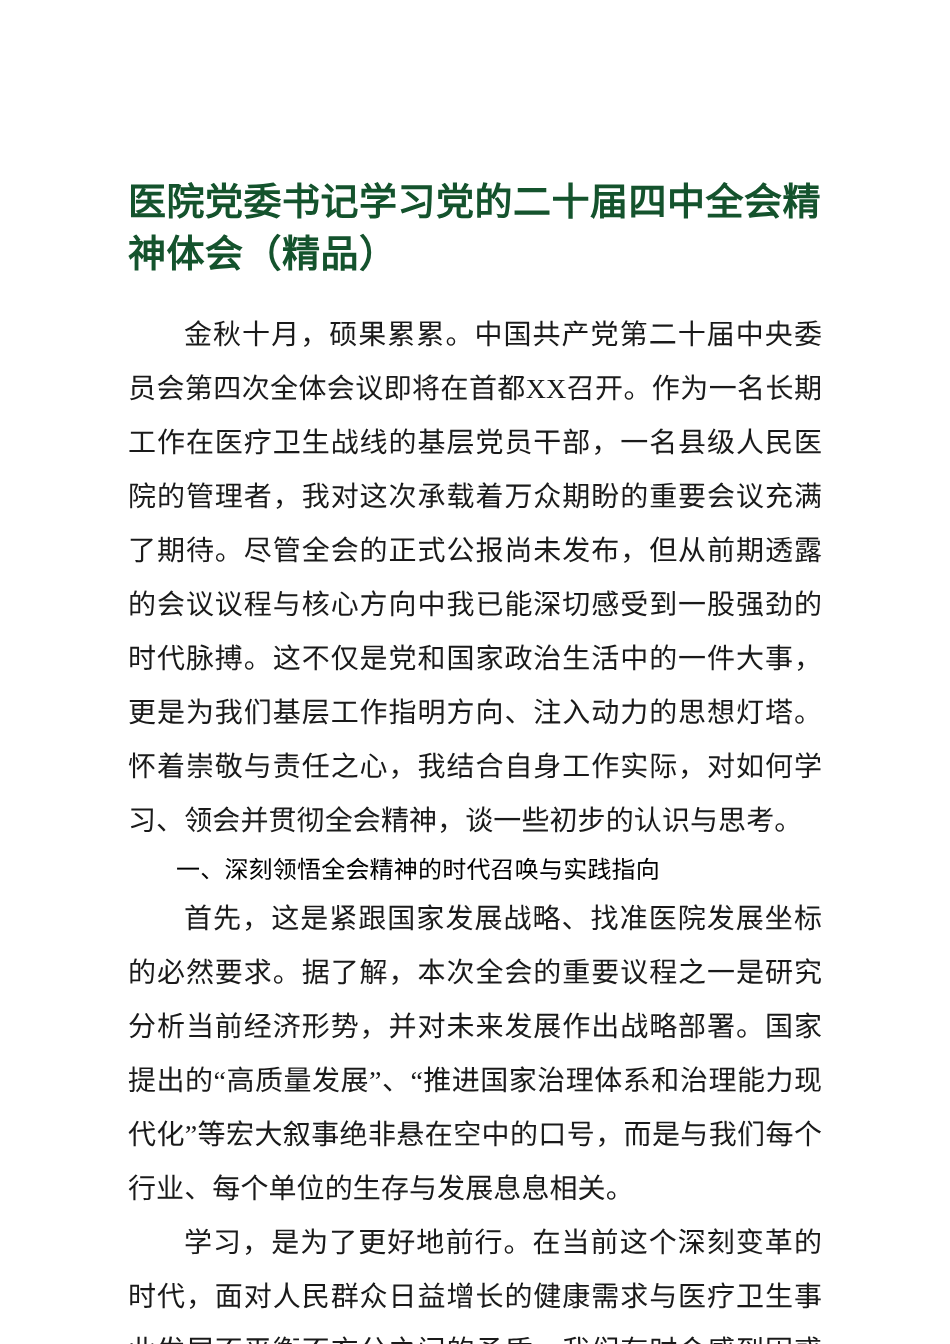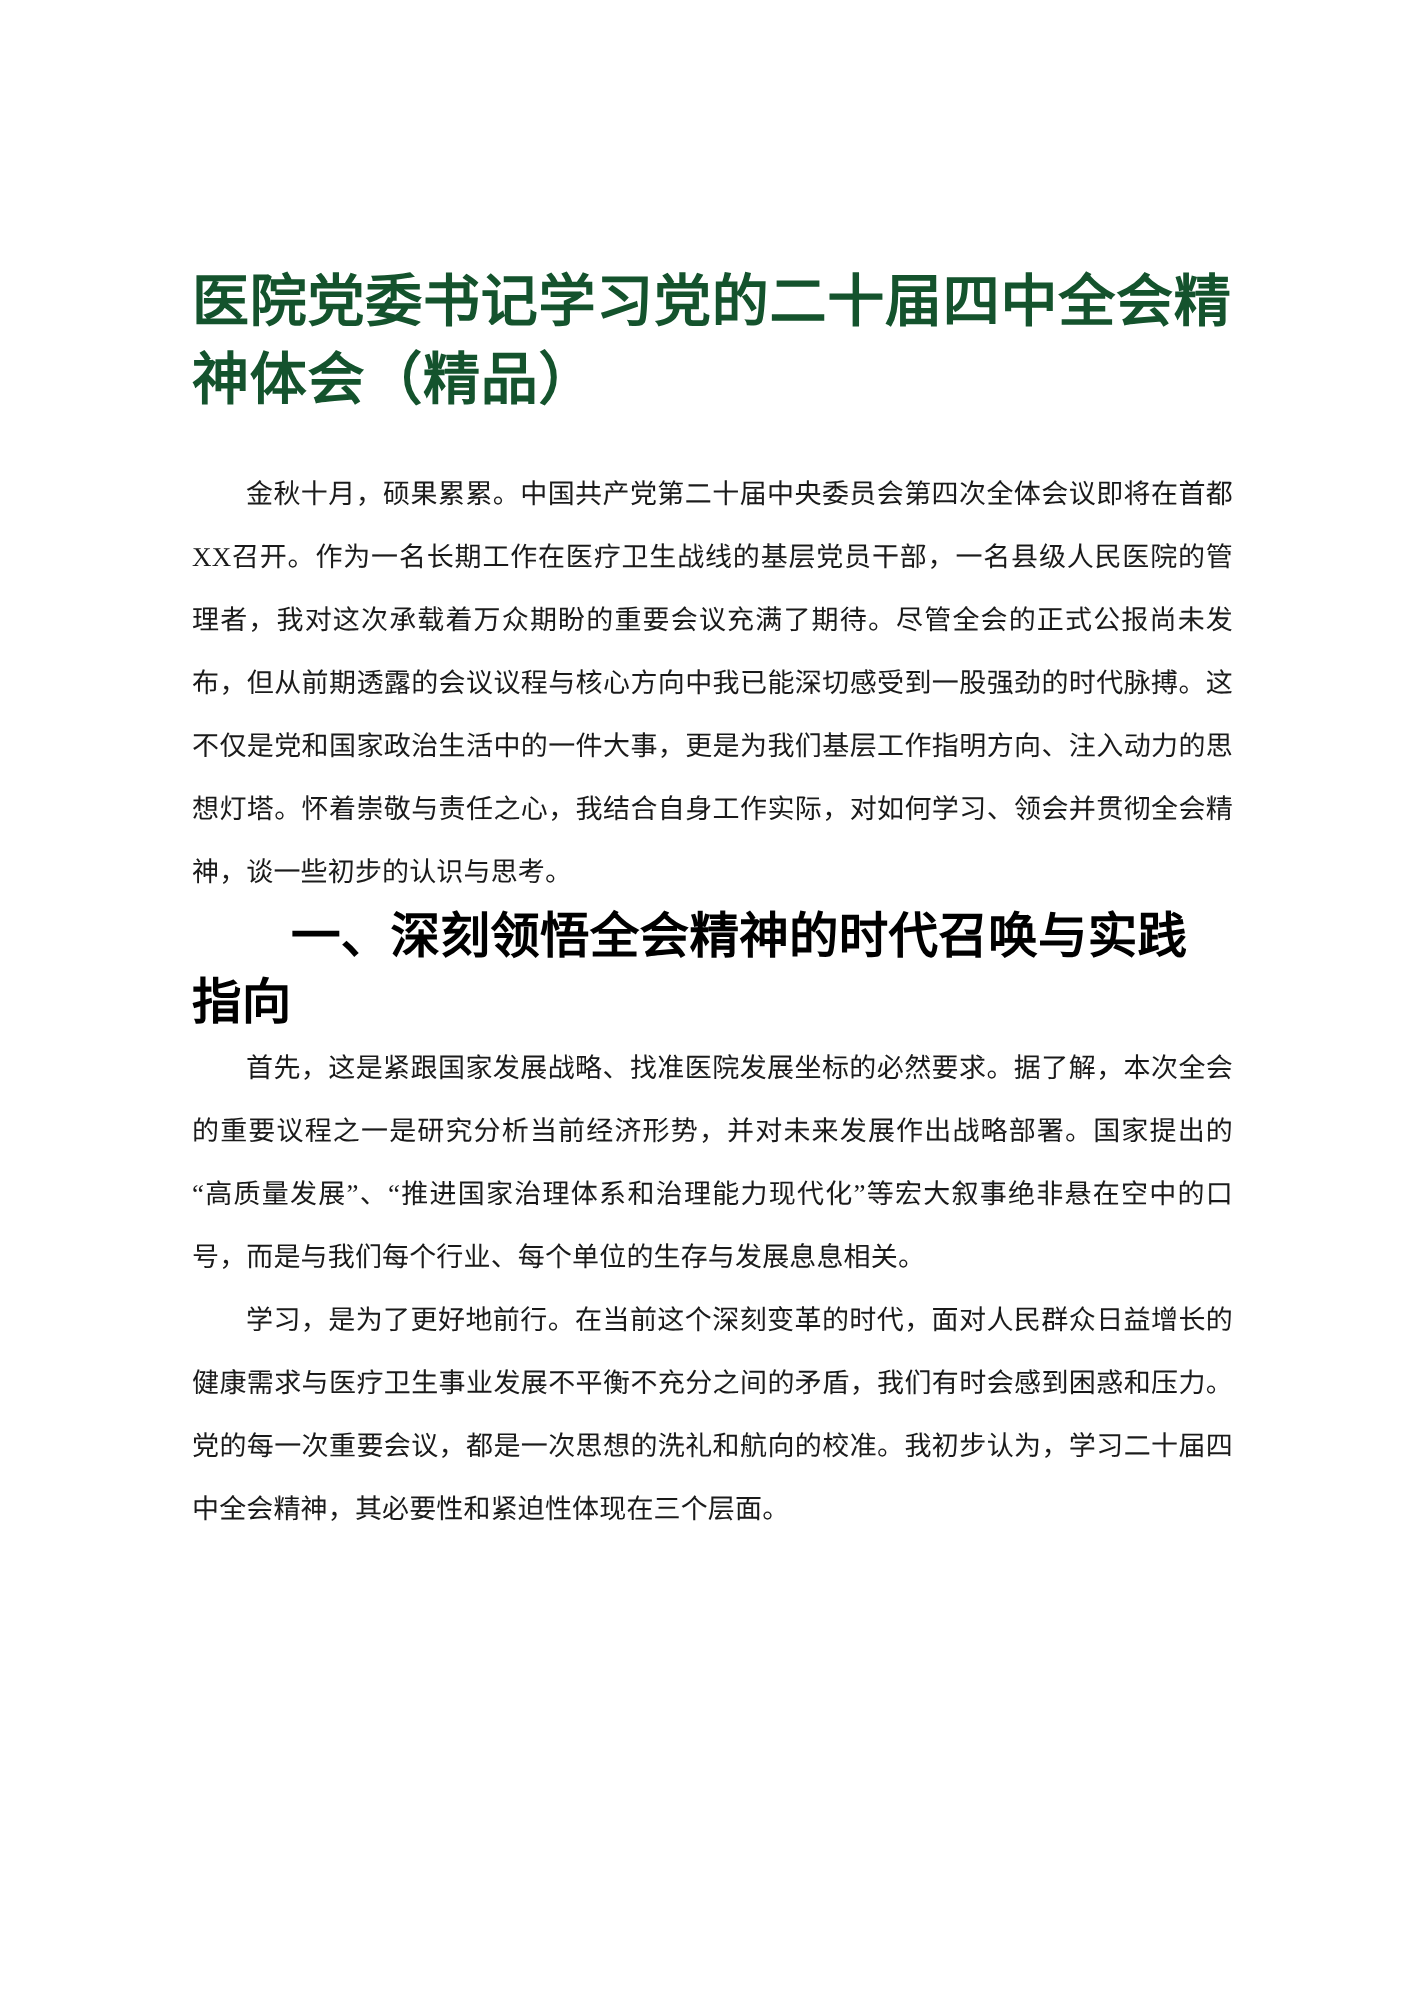--- a/index.html
+++ b/index.html
@@ -43,39 +43,39 @@
     line-height: 52px;
     text-align: left;
     letter-spacing: 0.5px;
     color: #14532d;
   }
 
   .para {
     margin: 0;
     padding: 0;
     font-family: "Liberation Serif", "DejaVu Serif", serif;
-    font-size: 18px;
-    line-height: 42px;
+    font-size: 28px;
+    line-height: 54px;
     text-align: justify;
     text-justify: inter-ideograph;
     text-indent: 2em;
     color: #1a1a1a;
     letter-spacing: 0.1px;
   }
 
   .para.first-para {
     margin-top: 28px;
   }
 
   .section-heading {
     margin: 0;
     padding: 0;
     font-family: "Liberation Sans", "DejaVu Sans", sans-serif;
-    font-weight: 700;
-    font-size: 33px;
+    font-weight: 400;
+    font-size: 24px;
     line-height: 44.4px;
     text-indent: 2em;
     color: #000000;
     letter-spacing: 0.2px;
   }
 </style>
 </head>
 <body>
 
 <div class="page">

